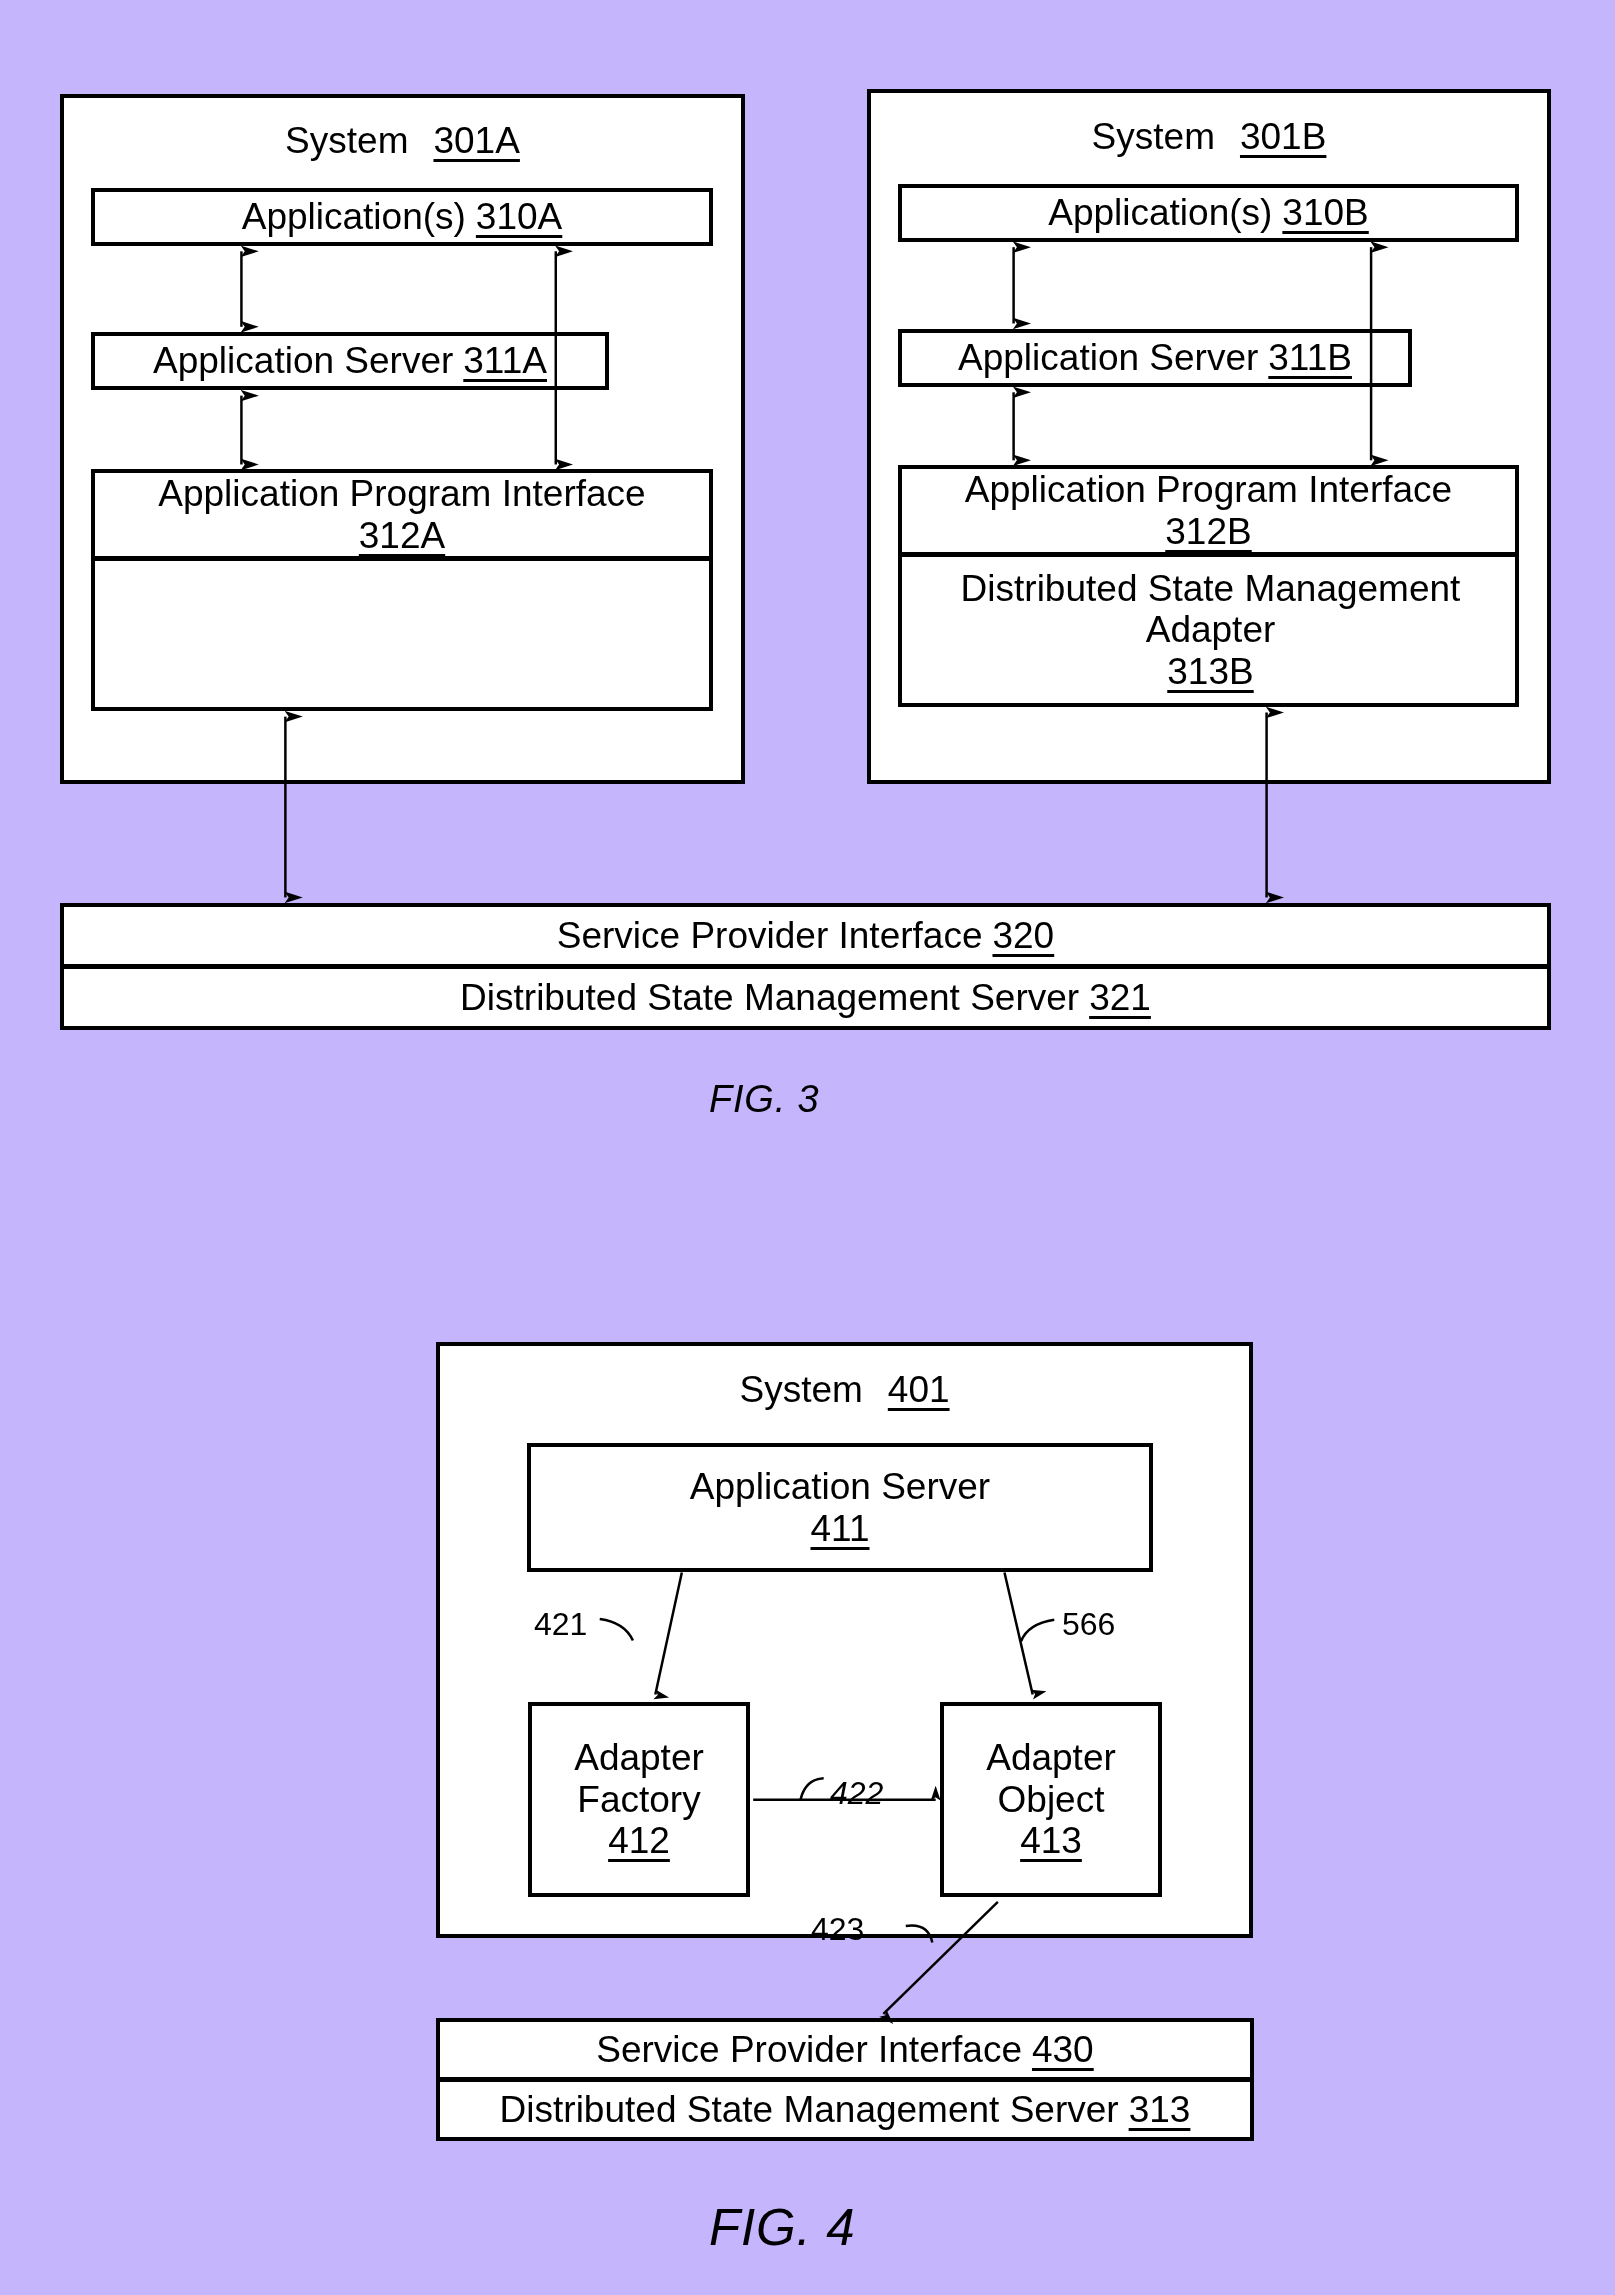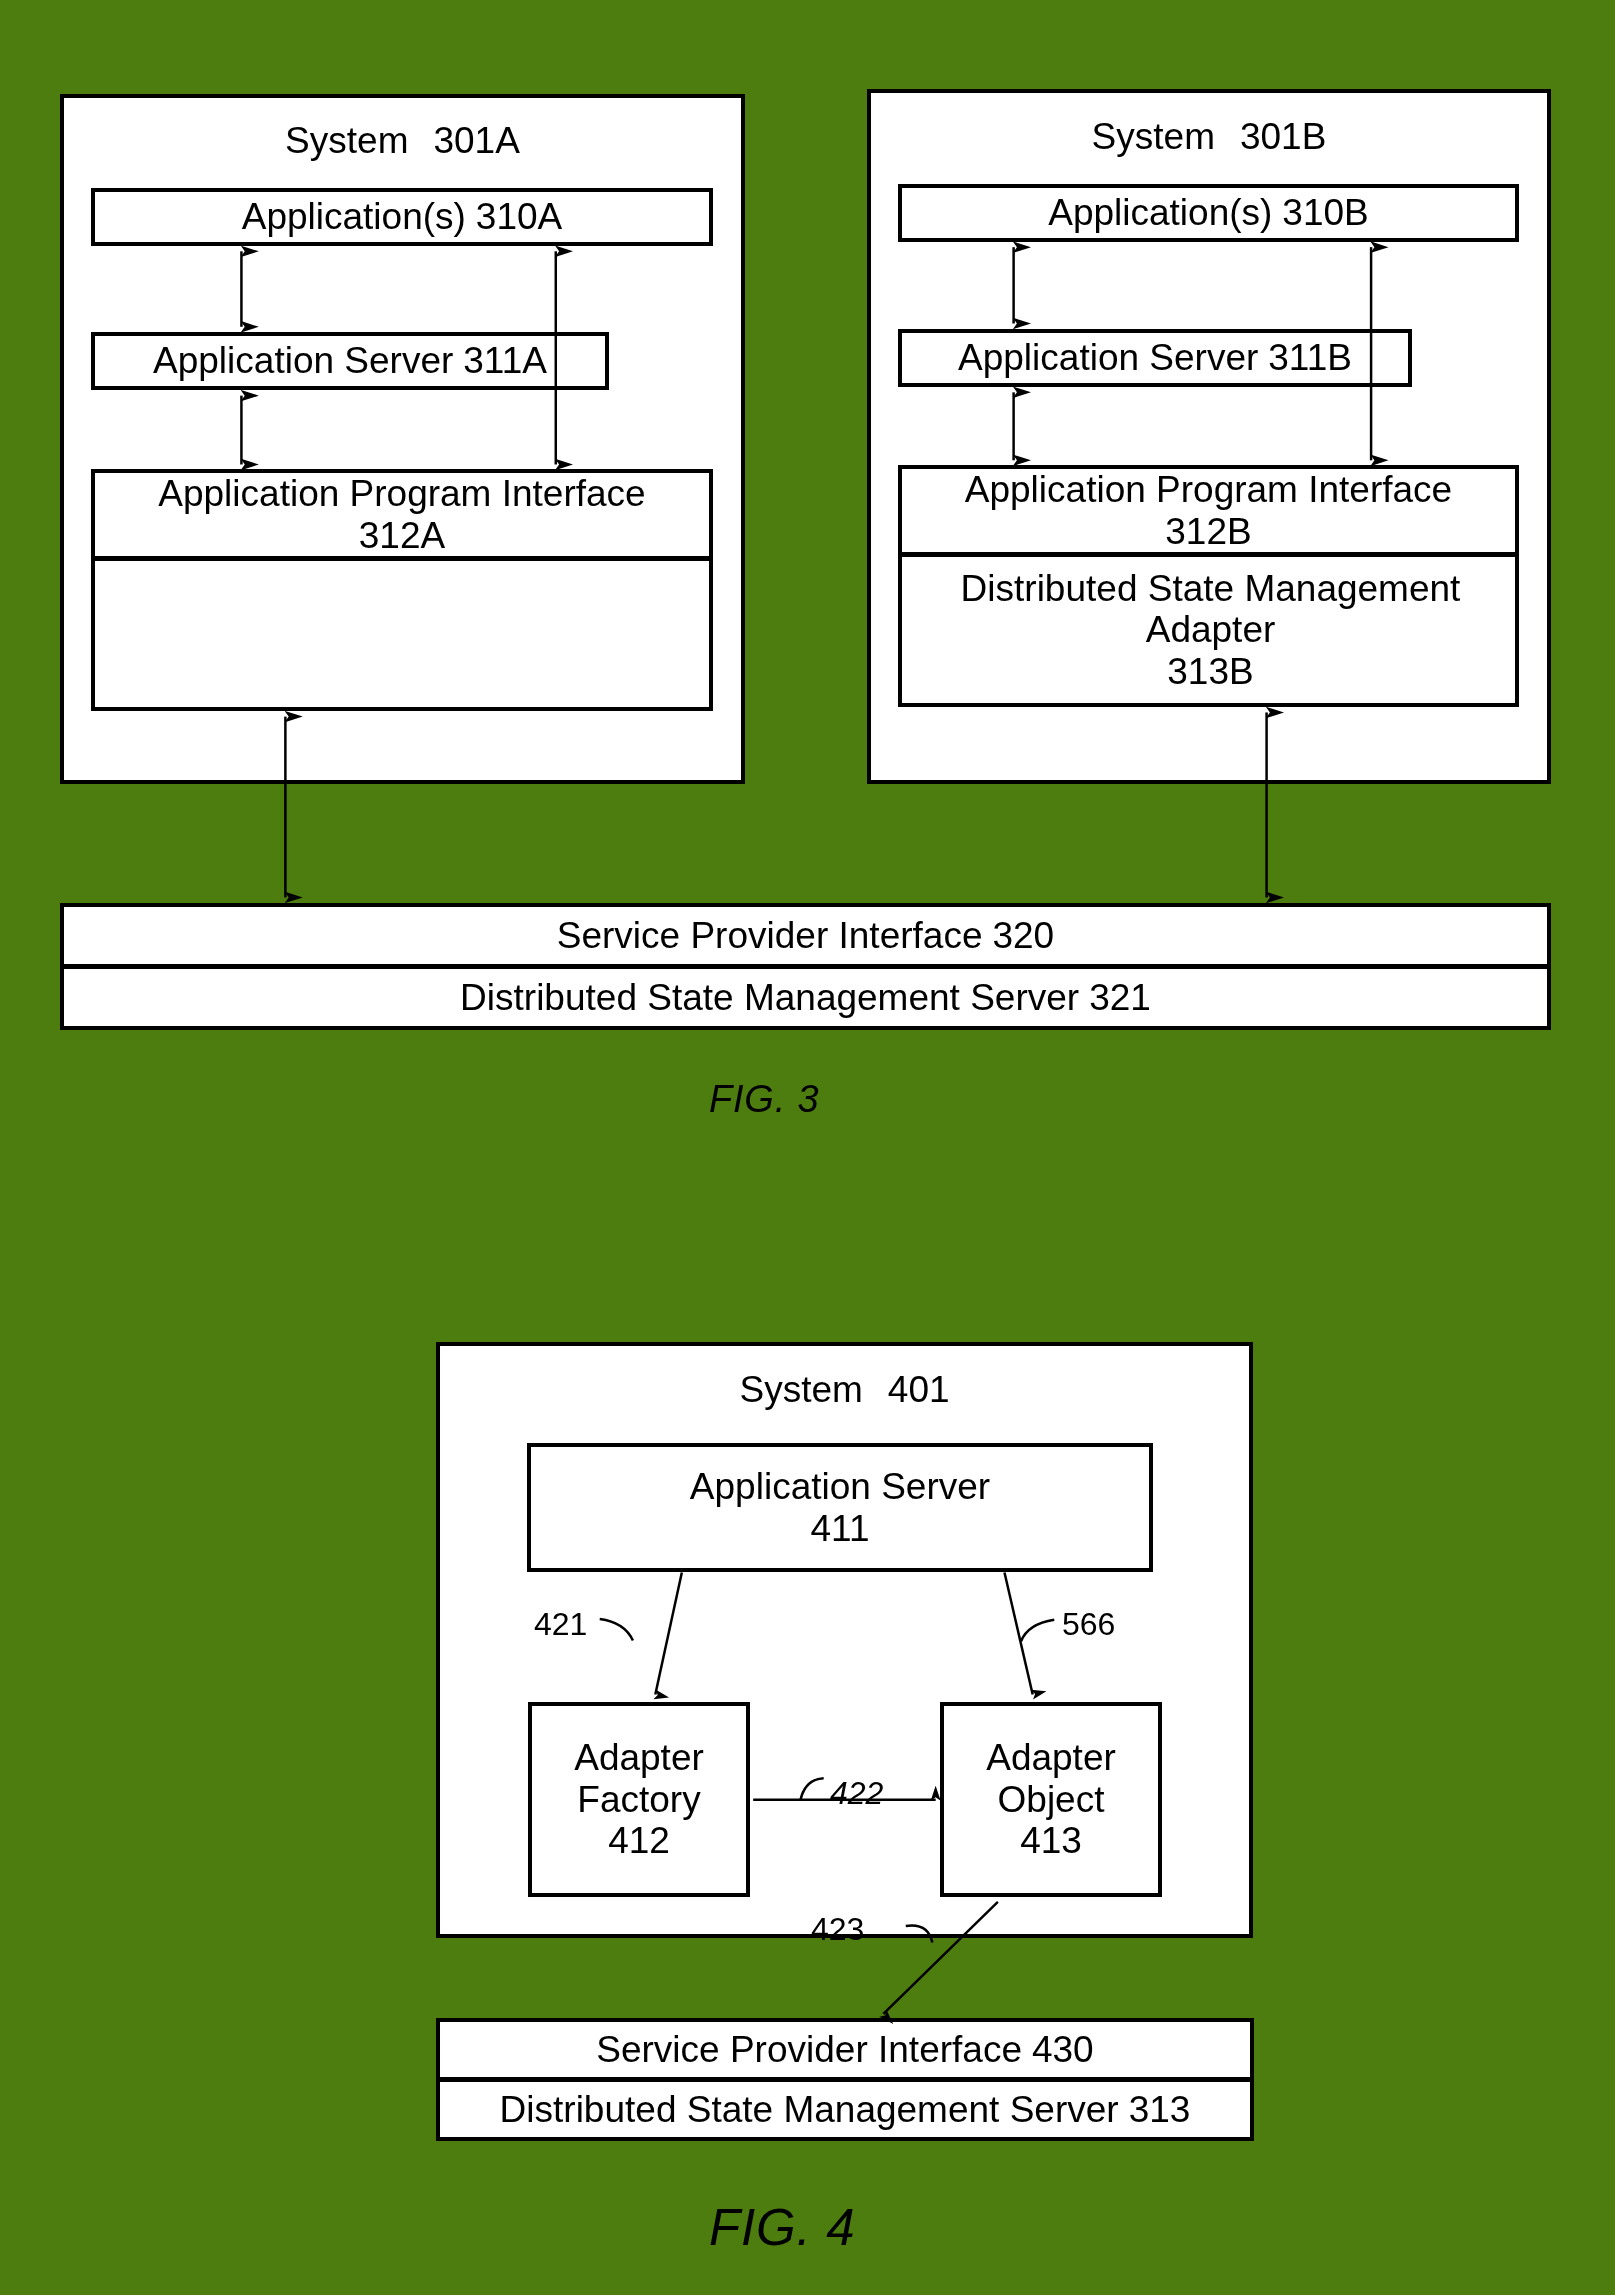--- a/index.html
+++ b/index.html
@@ -8,40 +8,41 @@
     background: #ffffff;
   }
   body {
     font-family: "Liberation Sans", sans-serif;
     color: #000000;
   }
   #page {
     position: relative;
     width: 1615px;
     height: 2295px;
-    background: #4d7c0f;
+    background: #c4b5fd;
     overflow: hidden;
   }
   .box {
     position: absolute;
     box-sizing: border-box;
     border: 4.1px solid #000;
     background: #fff;
   }
   .lbl {
     position: absolute;
     box-sizing: border-box;
     display: flex;
     align-items: center;
     justify-content: center;
     text-align: center;
     line-height: 1.12;
     white-space: pre-line;
   }
   .u {
+    text-decoration: underline;
     text-underline-offset: 5.8px;
     text-decoration-thickness: 3.3px;
     text-align: right;
   }
   .figcap {
     position: absolute;
     font-style: italic;
     font-weight: normal;
     letter-spacing: 0.8px;
   }

